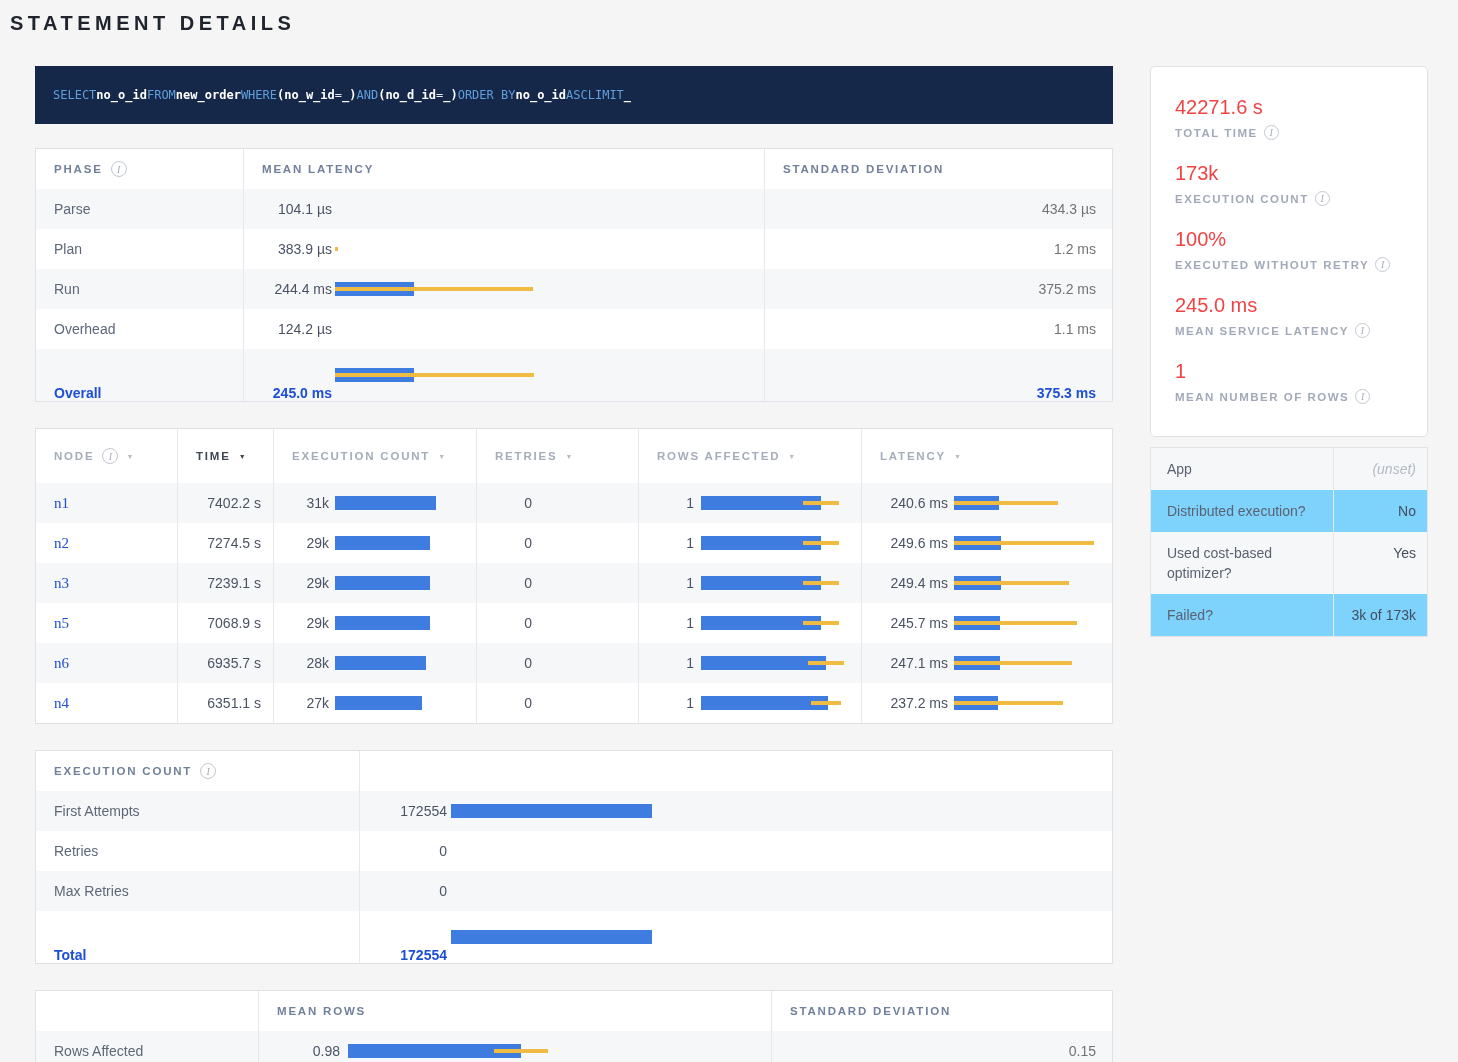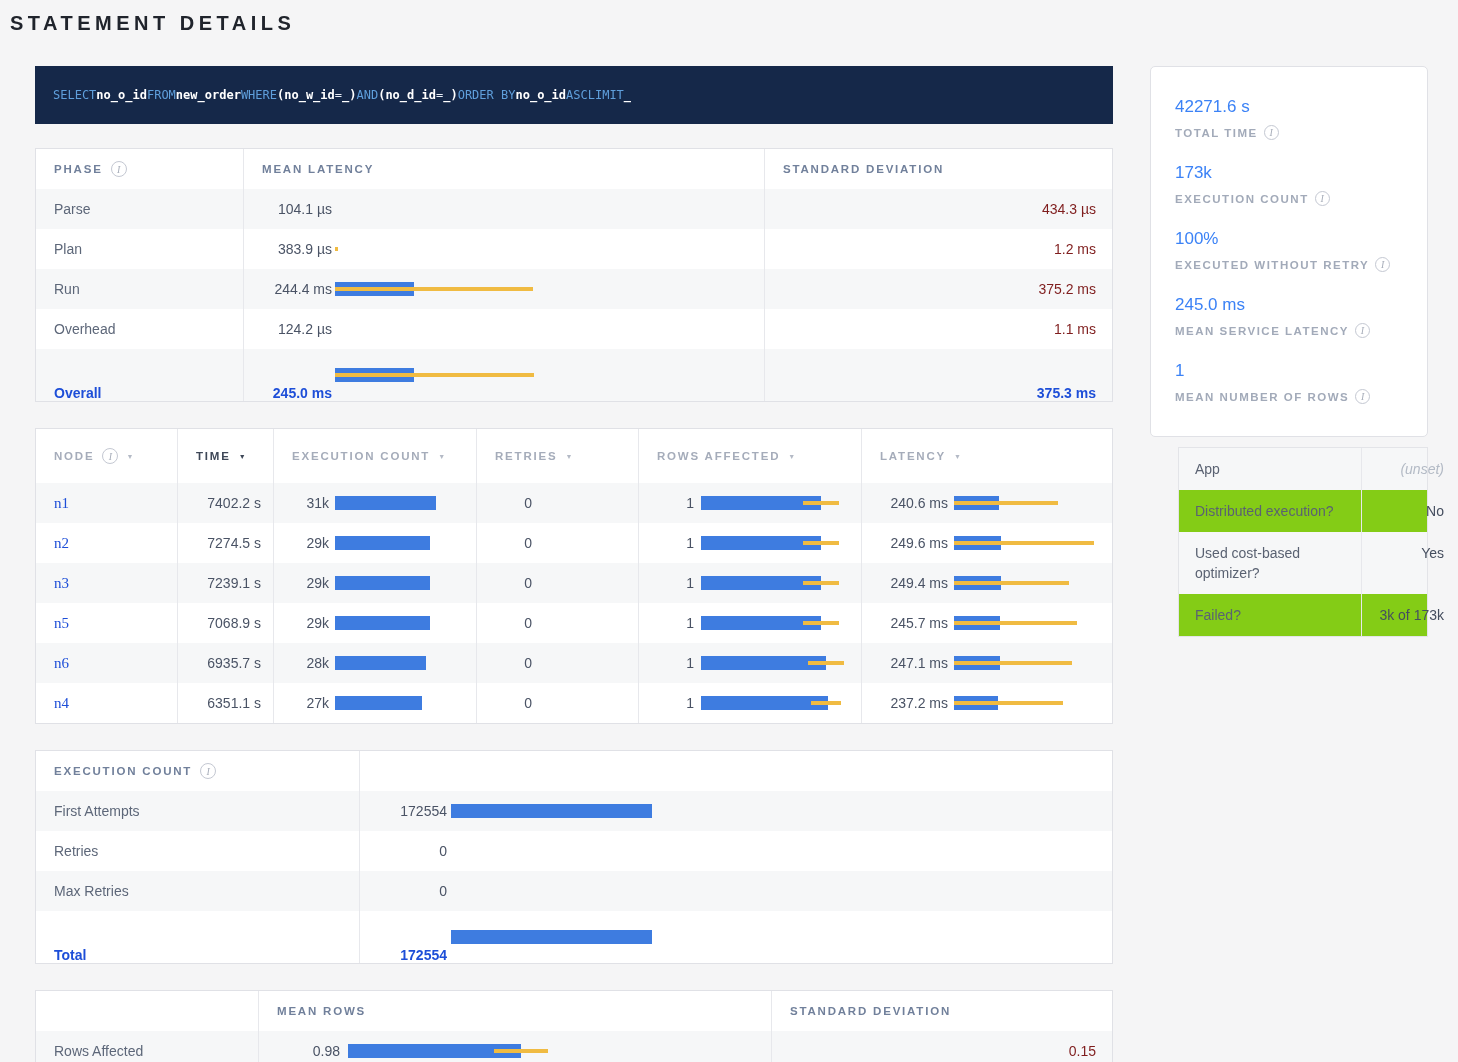--- a/index.html
+++ b/index.html
@@ -36,21 +36,21 @@
   .trow > .cell { display:flex; align-items:center; min-height:40px; }
   .trow > .cell + .cell { border-left:1px solid #e7e8ec; }
   .body-row:nth-child(odd) { background:#f6f7f8; }
   .hdr .cell {
     font-size:11.5px; font-weight:700; letter-spacing:1.8px;
     color:#71809b; text-transform:uppercase;text-align:right;
   }
   .lbl { padding-left:18px; font-size:14px; color:#5d6779; }
   .emph .lbl, .emph .num, .emph .sd { font-weight:700; color:#1d4ed8;margin-top:36px; }
   .num { font-size:14px; color:#4a5365; text-align:right; flex:none; }
-  .sd  { font-size:14px; color:#7f1d1d; text-align:right; flex:1; padding-right:18px; }
+  .sd  { font-size:14px; color:#737373; text-align:right; flex:1; padding-right:18px; }
 
   
   .bar-area { position:relative; height:14px; flex:1; }
   .bar-blue { position:absolute; left:0; top:0; height:14px; background:#3e7ce0; }
   .bar-dev  { position:absolute; top:5px; height:4px; background:#f0bb42; }
 
   
   .phase-grid { grid-template-columns:207px 521px 350px; }
   .phase-grid .cell.c-mean .num { width:88px; }
   .phase-grid .cell.c-mean .bar-area { margin-left:3px; }
@@ -89,30 +89,30 @@
     margin-left:8px; flex:none; font-family:"Liberation Serif","DejaVu Serif",serif;
     font-style:italic;
   }
 
   
   .summary-card {
     background:#fff; border:1px solid #e0e1e6; border-radius:5px;
     padding:24px 24px 10px 24px; margin-bottom:10px; min-height:371px;
   }
   .stat { margin-bottom:17px; }
-  .stat-value { font-size:17px; line-height:32px; color:#3b82f6; }
+  .stat-value { font-size:20px; line-height:32px; color:#ef4444; }
   .stat-label {
     display:flex; align-items:center; margin-top:2px;
     font-size:11.5px; font-weight:600; letter-spacing:1.5px;
     color:#a2aab9; text-transform:uppercase;
   }
   .stat-label .info-icon { width:15px; height:15px; margin-left:6px; }
 
   
-  .details-tbl { background:#84cc16; border:1px solid #e3e4e8;margin-left:28px; }
+  .details-tbl { background:#7dd3fc; border:1px solid #e3e4e8; }
   .detail-row { display:grid; grid-template-columns:182px 95px; }
   .detail-row:nth-child(odd) { background:#f6f7f8; }
   .detail-cell { padding:11px 0; display:flex; align-items:flex-start; }
   .detail-label { padding-left:16px; padding-right:10px; font-size:14px; line-height:20px; color:#5a6272; }
   .detail-value { border-left:1px solid #e7e8ec; justify-content:flex-end; text-align:right;
                   padding-right:12px; font-size:14px; line-height:20px; color:#454e5f; }
   .detail-value.unset { font-style:italic; color:#b3bac5;padding-left:34px; }
 </style>
 </head>
 <body>

